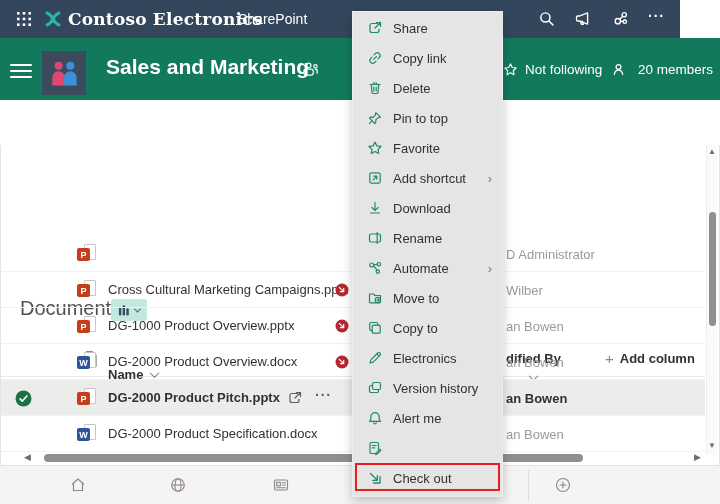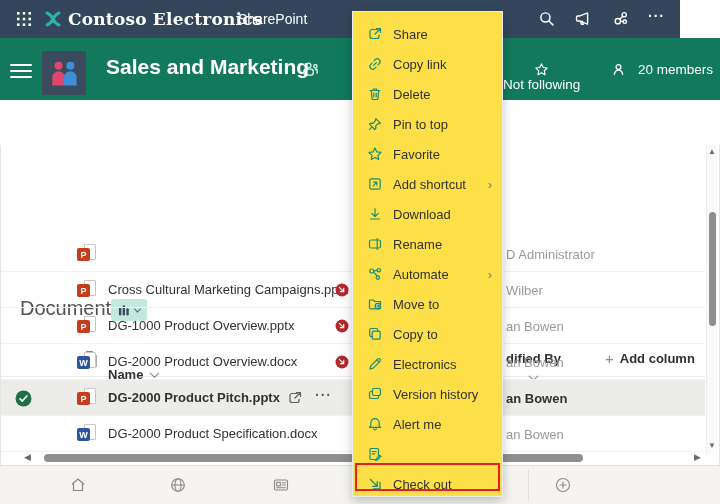--- a/index.html
+++ b/index.html
@@ -20,21 +20,21 @@
   .nav-ico{position:absolute;top:10px;color:#fff;cursor:pointer;}
   .avatar{position:absolute;left:674px;top:5px;width:27px;height:27px;border-radius:50%;border:1.6px solid #fff;color:#fff;font-size:10.5px;font-weight:normal;display:flex;align-items:center;justify-content:center;margin-left:39px;}
 
   
   .siteheader{position:absolute;left:0;top:38px;width:720px;height:62px;background:var(--theme-green);color:#fff;}
   .hamburger{position:absolute;left:10px;top:22px;width:22px;cursor:pointer;}
   .hamburger i{display:block;height:2px;background:#fff;margin:4px 0;border-radius:1px;}
   .sitelogo{position:absolute;left:42px;top:13px;width:44px;height:44px;background:#3c4a5e;display:flex;align-items:center;justify-content:center;}
   .sitetitle{position:absolute;left:106px;top:17px;font-size:21px;font-weight:bold;}
   .teams-ic{position:absolute;left:302px;top:23px;opacity:.95;}
-  .follow{position:absolute;left:503px;top:24px;display:flex;align-items:center;font-size:13.5px;cursor:pointer;flex-direction:column;}
+  .follow{position:absolute;left:503px;top:24px;display:flex;align-items:center;gap:7px;font-size:13.5px;cursor:pointer;}
   .members{position:absolute;left:611px;top:24px;display:flex;align-items:center;gap:12px;font-size:13.5px;cursor:pointer;}
 
   
   .toolbar{position:absolute;left:0;top:100px;width:720px;height:45px;background:#fff;}
   .newbtn{position:absolute;left:18px;top:112px;width:86px;height:28px;background:var(--theme-green);border:none;border-radius:4px;color:#fff;font-size:13.5px;font-weight:bold;display:flex;align-items:center;justify-content:center;gap:6px;cursor:pointer;}
   .tbitem{position:absolute;top:115px;display:flex;align-items:center;gap:7px;font-size:13px;color:var(--text-primary);cursor:pointer;}
   .chev{width:7px;height:7px;border-right:1.4px solid currentColor;border-bottom:1.4px solid currentColor;transform:rotate(45deg) translate(-1px,-1px);display:inline-block;}
   .chev.gray{color:#7a7a7a;}
   .more-btn{position:absolute;left:299px;top:110px;width:34px;height:25px;border:2px solid var(--highlight-red);display:flex;align-items:center;justify-content:center;font-size:15px;font-weight:bold;color:var(--text-primary);letter-spacing:1px;cursor:pointer;background:#fff;}
   .info-ic,.expand-ic{position:absolute;top:115px;color:var(--accent-teal);cursor:pointer;}
@@ -71,21 +71,21 @@
   .hscroll{position:absolute;left:0;top:452px;width:706px;height:12px;}
   .hthumb{position:absolute;left:44px;top:2px;width:539px;height:8px;background:#8f8f8f;border-radius:4px;cursor:pointer;}
   .harrow{position:absolute;top:0;color:#6d6b69;font-size:9px;cursor:pointer;}
 
   
   .bottombar{position:absolute;left:0;top:465px;width:720px;height:39px;background:#f5f4f3;border-top:1px solid #e4e2e0;}
   .fb-ico{position:absolute;top:10px;color:#8a8886;cursor:pointer;}
   .fb-div{position:absolute;left:528px;top:4px;width:1px;height:31px;background:#e1dfdd;}
 
   
-  .menu{position:absolute;left:352px;top:11px;width:151px;height:486px;background:#fde047;border:1px solid #ececec;box-shadow:0 4px 10px rgba(0,0,0,.22);z-index:50;padding-top:7px;}
+  .menu{position:absolute;left:352px;top:11px;width:151px;height:486px;background:#e5e5e5;border:1px solid #ececec;box-shadow:0 4px 10px rgba(0,0,0,.22);z-index:50;padding-top:1px;}
   .mitem{position:relative;height:30px;display:flex;align-items:center;padding-left:14px;gap:10px;cursor:pointer;}
   .mitem .mic{color:#1f8a6d;width:16px;height:16px;flex:0 0 16px;}
   .mitem .mlabel{font-size:13px;color:var(--text-primary);white-space:nowrap;}
   .mitem .sub{position:absolute;right:10px;color:#7a7876;font-size:13px;}
   .redbox-checkout{position:absolute;left:2px;top:451px;width:145px;height:28px;border:2px solid var(--highlight-red);pointer-events:none;}
 </style>
 </head>
 <body>
 
 <div class="screen">

